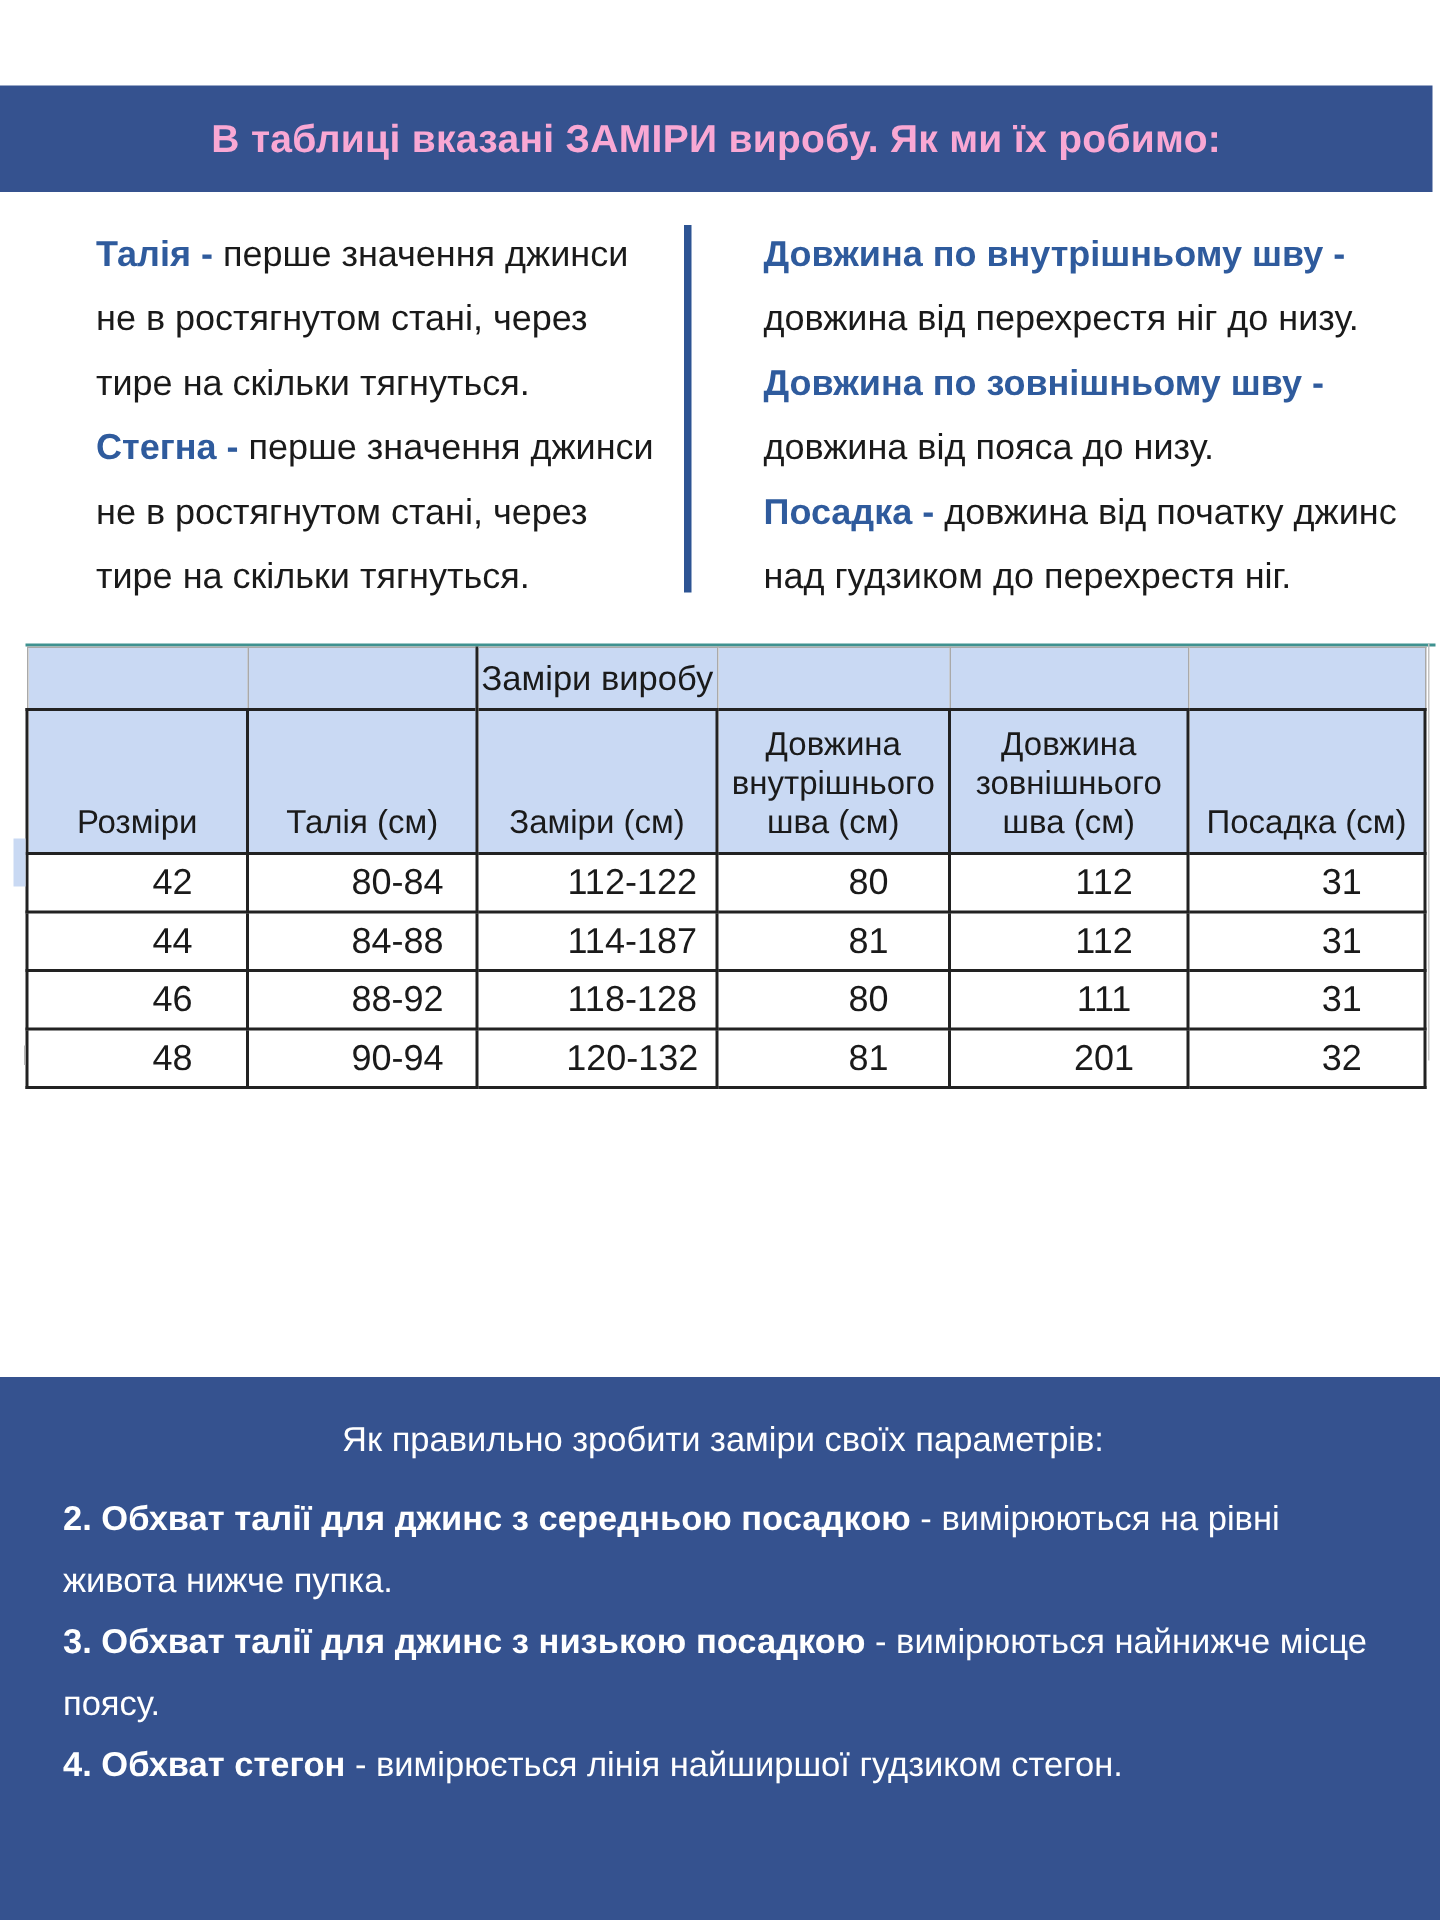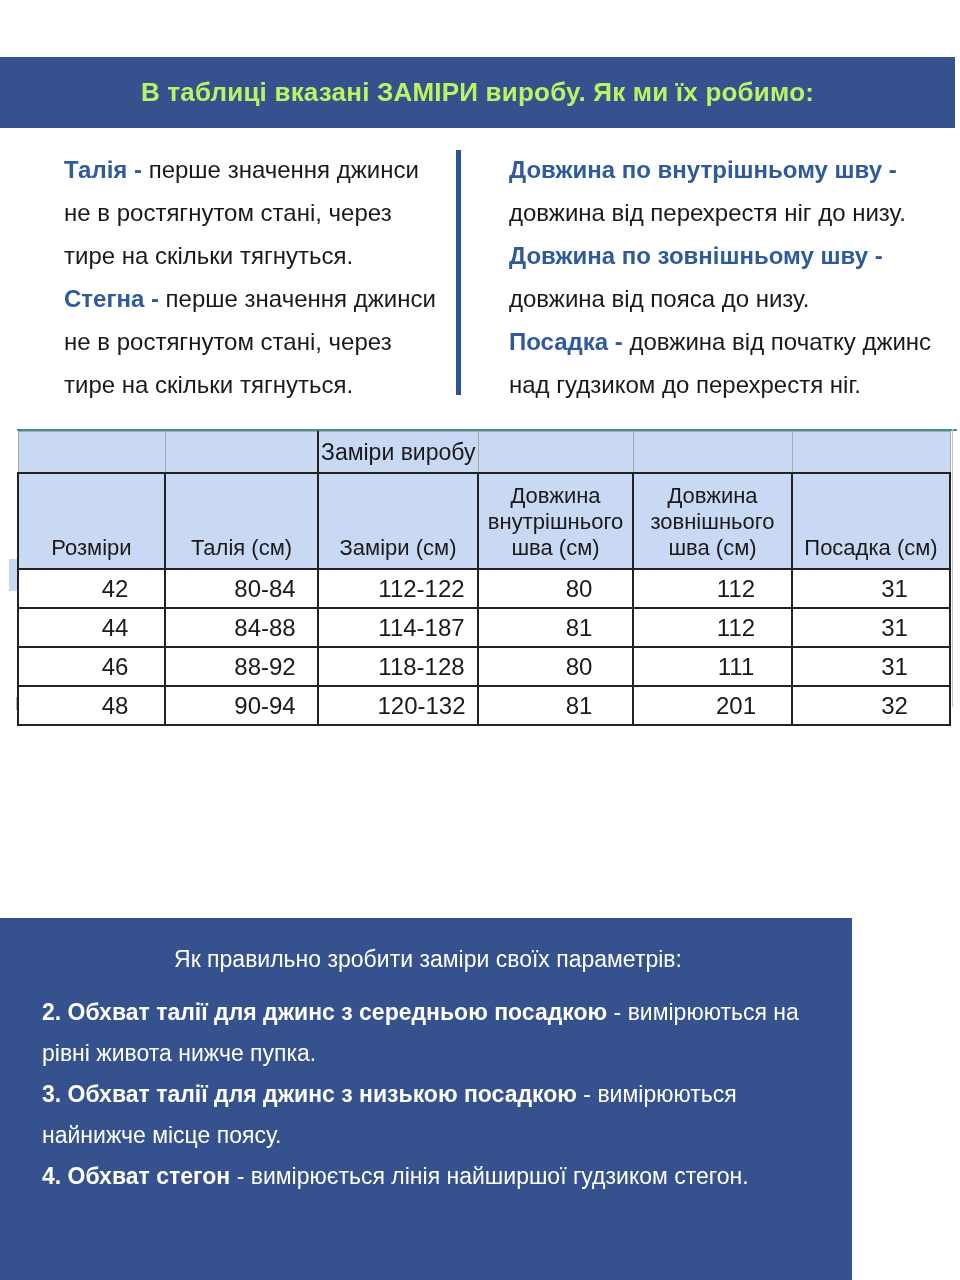--- a/index.html
+++ b/index.html
@@ -2,21 +2,21 @@
 <html><head>
 <meta charset="utf-8">
 <style>
   html,body{margin:0;padding:0;background:#ffffff;}
   #page{position:relative;width:960px;height:1280px;background:#ffffff;overflow:hidden;
         font-family:"Liberation Sans","DejaVu Sans",sans-serif;color:#1a1a1a;}
 
   
   .banner{position:absolute;left:0;top:57px;width:955px;height:71px;background:#35528f;
           display:flex;align-items:center;justify-content:center;}
-  .banner-title{color:#bef264;font-size:26px;font-weight:bold;letter-spacing:.2px;}
+  .banner-title{color:#f9a8d4;font-size:26px;font-weight:bold;letter-spacing:.2px;}
 
   
   .defs-left{position:absolute;left:64px;top:148px;width:372px;font-size:24px;line-height:43px;}
   .defs-right{position:absolute;left:509px;top:148px;width:432px;font-size:24px;line-height:43px;}
   .defs-left p,.defs-right p{margin:0;}
   .term{color:#2f5b9d;font-weight:bold;}
   .vdivider{position:absolute;left:456px;top:150px;width:5px;height:245px;background:#2d5493;}
 
   
   .teal-line{position:absolute;left:17px;top:429px;width:940px;height:2px;background:#3f9290;}
@@ -30,21 +30,21 @@
          text-align:center;vertical-align:bottom;padding:0 2px 7px 2px;}
   .rdata td{background:#ffffff;border:2px solid #222222;height:35px;font-size:24px;
             text-align:center;vertical-align:middle;padding-left:48px;}
 
   
   .sliver{position:absolute;left:9px;top:559px;width:8px;height:32px;background:#c9d9f3;}
   .gray-edge-right{position:absolute;left:952px;top:429px;width:1px;height:278px;background:#c3c3c3;}
   .gray-tick-bottom{position:absolute;left:16px;top:697px;width:1px;height:13px;background:#b5b5b5;}
 
   
-  .panel{position:absolute;left:0;top:918px;width:852px;height:362px;background:#35528f;
+  .panel{position:absolute;left:0;top:918px;width:960px;height:362px;background:#35528f;
          color:#ffffff;box-sizing:border-box;padding:26px 38px 0 42px;}
   .panel-title{text-align:center;font-size:23px;line-height:30px;margin:0 0 18px 0;}
   .panel p.item{margin:0;font-size:23px;line-height:41px;}
   .lead{font-weight:bold;}
 </style>
 </head>
 <body>
 
 <div id="page">
 

